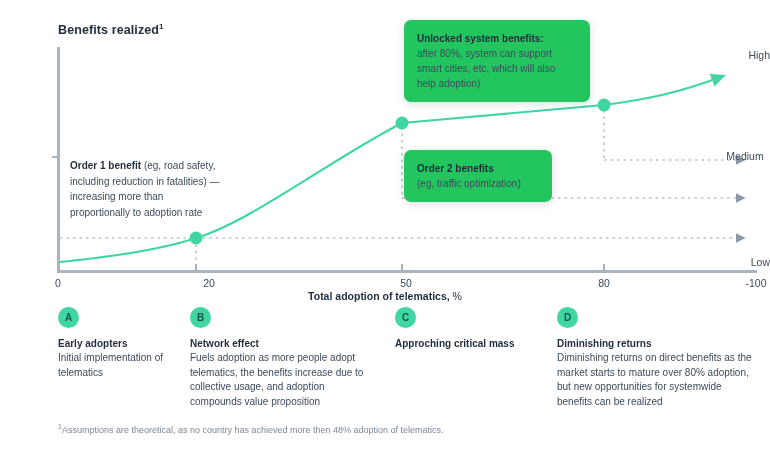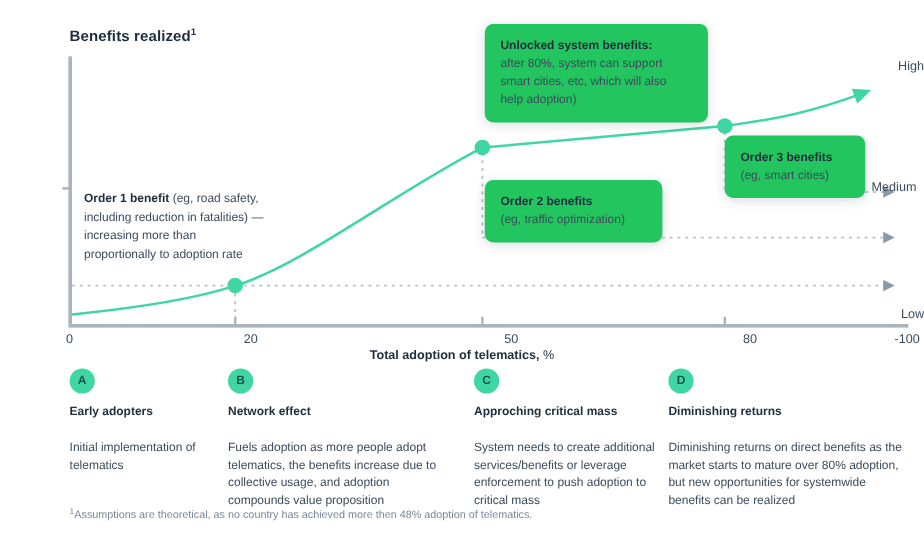--- a/index.html
+++ b/index.html
@@ -50,21 +50,21 @@
   #card-order3{left:604px;top:113px;width:117px;}
 
   
   .legend-item{position:absolute;top:307px;}
   .badge{
     width:21px;height:21px;border-radius:50%;background:#3fd6a4;
     color:#13across;color:#14544a;font-size:10px;font-weight:bold;
     display:flex;align-items:center;justify-content:center;
   }
   .leg-title{margin-top:10px;font-size:10px;font-weight:bold;color:#1f2d3d;}
-  .leg-body{margin-top:18px;font-size:10px;line-height:14.5px;color:#3c4b5c;}
+  .leg-body{margin-top:2px;font-size:10px;line-height:14.5px;color:#3c4b5c;}
 
   .footnote{
     position:absolute;left:58px;top:420px;width:690px;
     font-size:9px;color:#7a8899;line-height:14px;
   }
   .footnote sup{font-size:7px;}
 </style>
 </head>
 <body>
 
@@ -106,64 +106,59 @@
 
   <div class="ytick-label" style="top:49px;">High</div>
   <div class="ytick-label" style="top:150px;text-align:center;">Medium</div>
   <div class="ytick-mark" style="top:156px;"></div>
   <div class="ytick-label" style="top:256px;">Low</div>
 
   <div class="xtick-label" style="left:58px;">0</div>
   <div class="xtick-mark" style="left:195px;"></div>
   <div class="xtick-label" style="left:209px;">20</div>
   <div class="xtick-mark" style="left:401px;"></div>
-  <div class="xtick-label" style="left:426px;">50</div>
+  <div class="xtick-label" style="left:406px;">50</div>
   <div class="xtick-mark" style="left:603px;"></div>
-  <div class="xtick-label" style="left:604px;margin-left:21px;">80</div>
+  <div class="xtick-label" style="left:604px;">80</div>
   <div class="xtick-label" style="left:756px;">-100</div>
 
   <div class="x-axis-title">
     <b>Total adoption of telematics,</b><span> %</span>
   </div>
 
   <div class="order1">
     <b>Order 1 benefit</b><span> (eg, road safety, including reduction in fatalities) — increasing more than proportionally to adoption rate</span>
   </div>
 
   <div class="card" id="card-unlocked">
     <div class="ct">Unlocked system benefits:</div>
     <div class="cb">after 80%, system can support smart cities, etc, which will also help adoption)</div>
   </div>
 
   <div class="card" id="card-order2">
     <div class="ct">Order 2 benefits</div>
     <div class="cb">(eg, traffic optimization)</div>
   </div>
 
-  <div class="card" id="card-order3">
-    <div class="ct">Order 3 benefits</div>
-    <div class="cb">(eg, smart cities)</div>
-  </div>
 
   <div class="legend-item" style="left:58px;width:140px;">
     <div class="badge">A</div>
     <div class="leg-title">Early adopters</div>
     <div class="leg-body">Initial implementation of telematics</div>
   </div>
 
   <div class="legend-item" style="left:190px;width:180px;">
     <div class="badge">B</div>
     <div class="leg-title">Network effect</div>
     <div class="leg-body">Fuels adoption as more people adopt telematics, the benefits increase due to collective usage, and adoption compounds value proposition</div>
   </div>
 
   <div class="legend-item" style="left:395px;width:165px;">
     <div class="badge">C</div>
     <div class="leg-title">Approching critical mass</div>
-    <div class="leg-body">System needs to create additional services/benefits or leverage enforcement to push adoption to critical mass</div>
   </div>
 
   <div class="legend-item" style="left:557px;width:195px;">
     <div class="badge">D</div>
     <div class="leg-title">Diminishing returns</div>
     <div class="leg-body">Diminishing returns on direct benefits as the market starts to mature over 80% adoption, but new opportunities for systemwide benefits can be realized</div>
   </div>
 
   <div class="footnote">
     <sup>1</sup><span>Assumptions are theoretical, as no country has achieved more then 48% adoption of telematics.</span>

